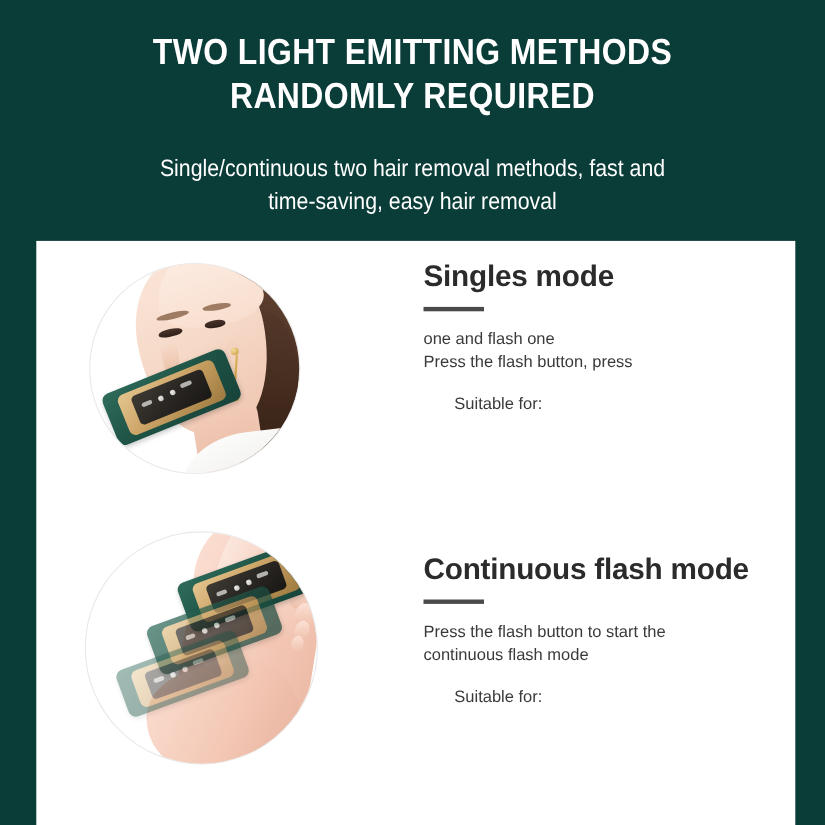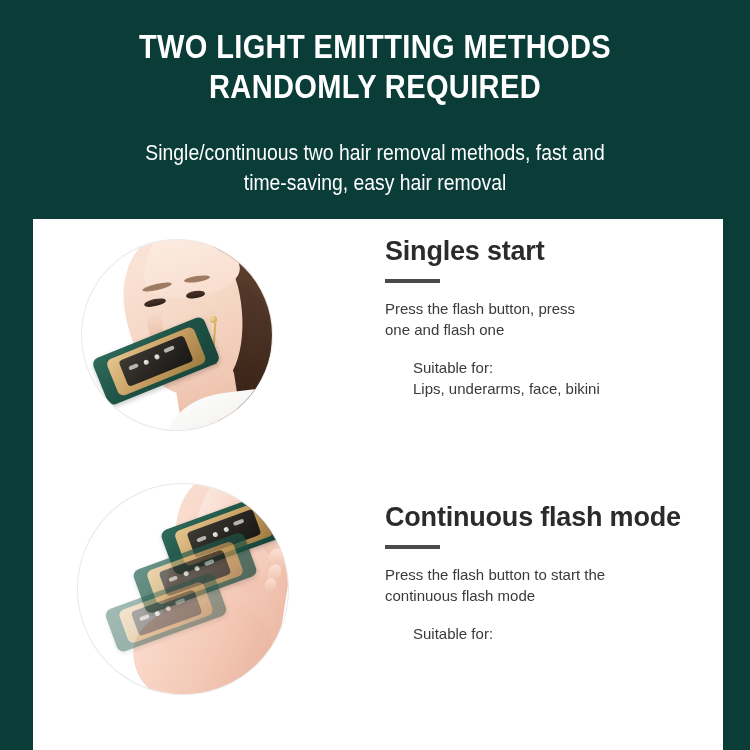--- a/index.html
+++ b/index.html
@@ -406,29 +406,28 @@
               <div class="device-dot" style="left:33%;top:32%;"></div>
               <div class="device-dot" style="left:50%;top:28%;"></div>
               <div class="device-bar" style="left:66%;top:22%;width:16%;"></div>
             </div>
           </div>
         </div>
       </div>
     </div>
 
     <div class="text-col text-col-one">
-      <div class="mode-heading">Singles start</div>
+      <div class="mode-heading">Singles mode</div>
       <div class="rule"></div>
       <div class="para">
+        <span class="l">one and flash one</span>
         <span class="l">Press the flash button, press</span>
-        <span class="l">one and flash one</span>
       </div>
       <div class="para para-tight">
         <span class="l">Suitable for:</span>
-        <span class="l">Lips, underarms, face, bikini</span>
       </div>
     </div>
   </div>
 
   <div class="section section-two">
 
     <div class="photo photo-two">
       <div class="photo-inner">
         <div class="leg"></div>
         <div class="shin"></div>

